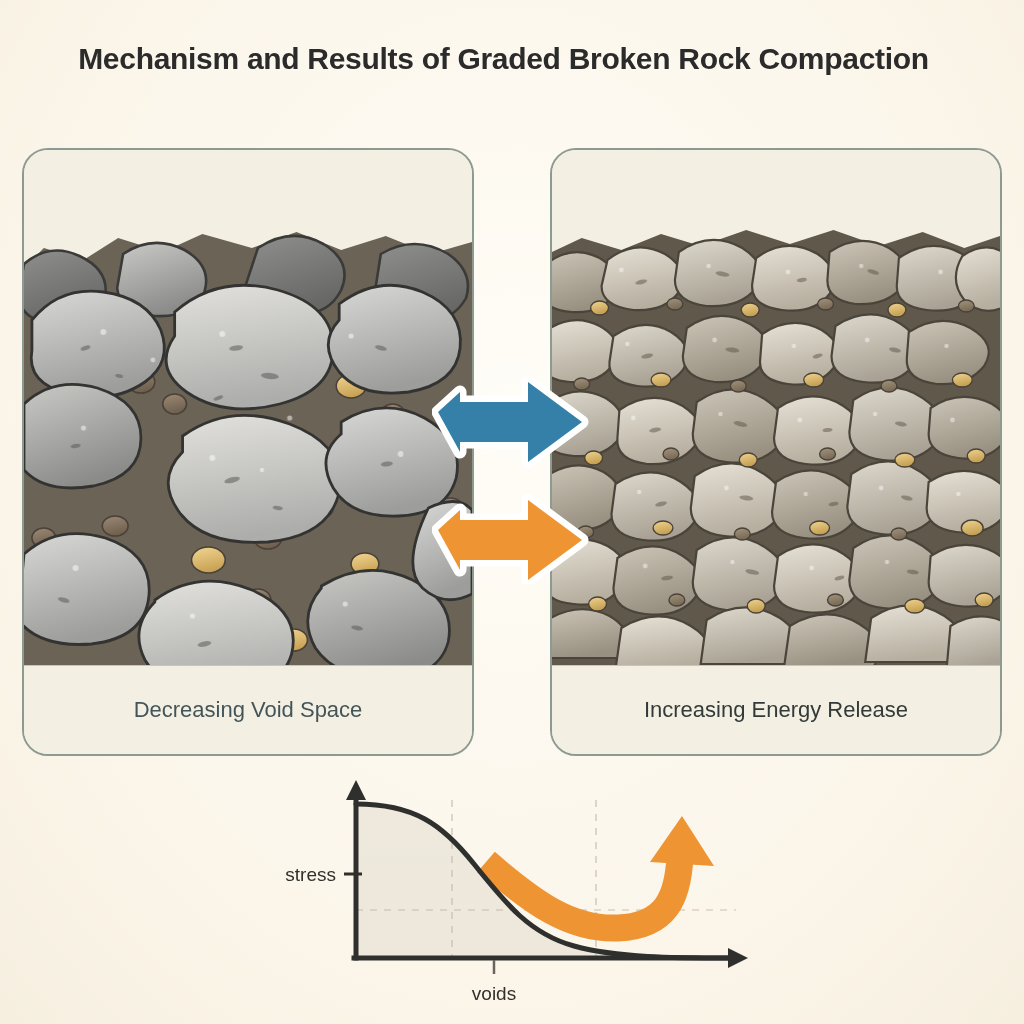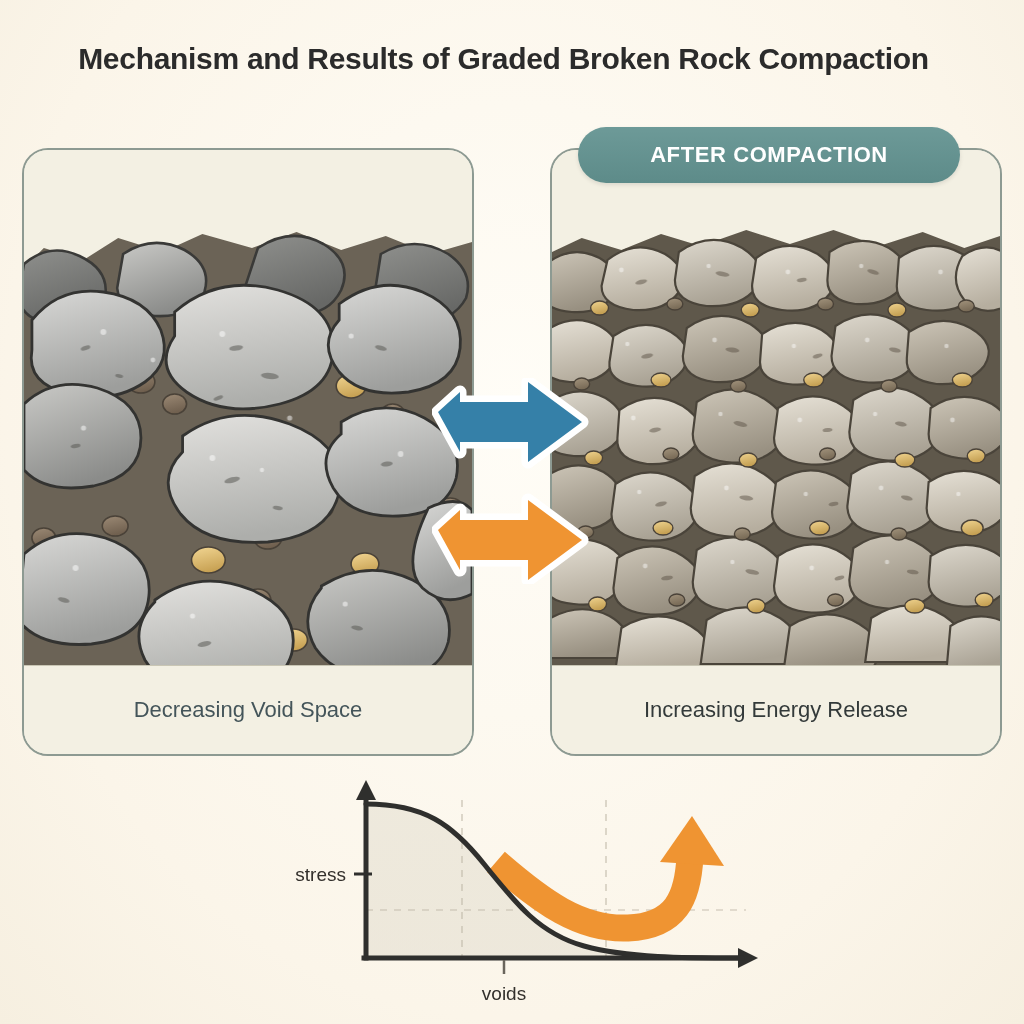--- a/index.html
+++ b/index.html
@@ -111,21 +111,21 @@
     top: 378px;
     width: 166px;
     height: 206px;
     z-index: 7;
   }
   .center-arrows svg { display: block; }
 
   
   .chart {
     position: absolute;
-    left: 284px;
+    left: 274px;
     top: 778px;
     width: 490px;
     height: 238px;
     z-index: 5;
   }
   .chart svg { display: block; }
   .ax-label {
     font-family: "Liberation Sans", sans-serif;
     font-size: 19px;
     fill: #33302c;
@@ -430,23 +430,20 @@
             <circle cx="324" cy="396" r="2.6"></circle>
         </g>
       </svg>
     </div>
 
     <div class="panel-footer">
       <span class="cap">Decreasing Void Space</span>
     </div>
   </div>
 
-  <div class="pill right">
-    <span>AFTER COMPACTION</span>
-  </div>
 
   <div class="center-arrows">
     <svg width="166" height="206" viewBox="0 0 166 206" xmlns="http://www.w3.org/2000/svg">
 
       <g>
         <path d="M6,34 L28,14 L28,24 L96,24 L96,4 L150,44 L96,84 L96,64 L28,64 L28,74 Z" fill="#ffffff" stroke="#ffffff" stroke-width="13" stroke-linejoin="round"></path>
         <path d="M6,34 L28,14 L28,24 L96,24 L96,4 L150,44 L96,84 L96,64 L28,64 L28,74 Z" fill="#3580a8"></path>
       </g>
 
       <g>

